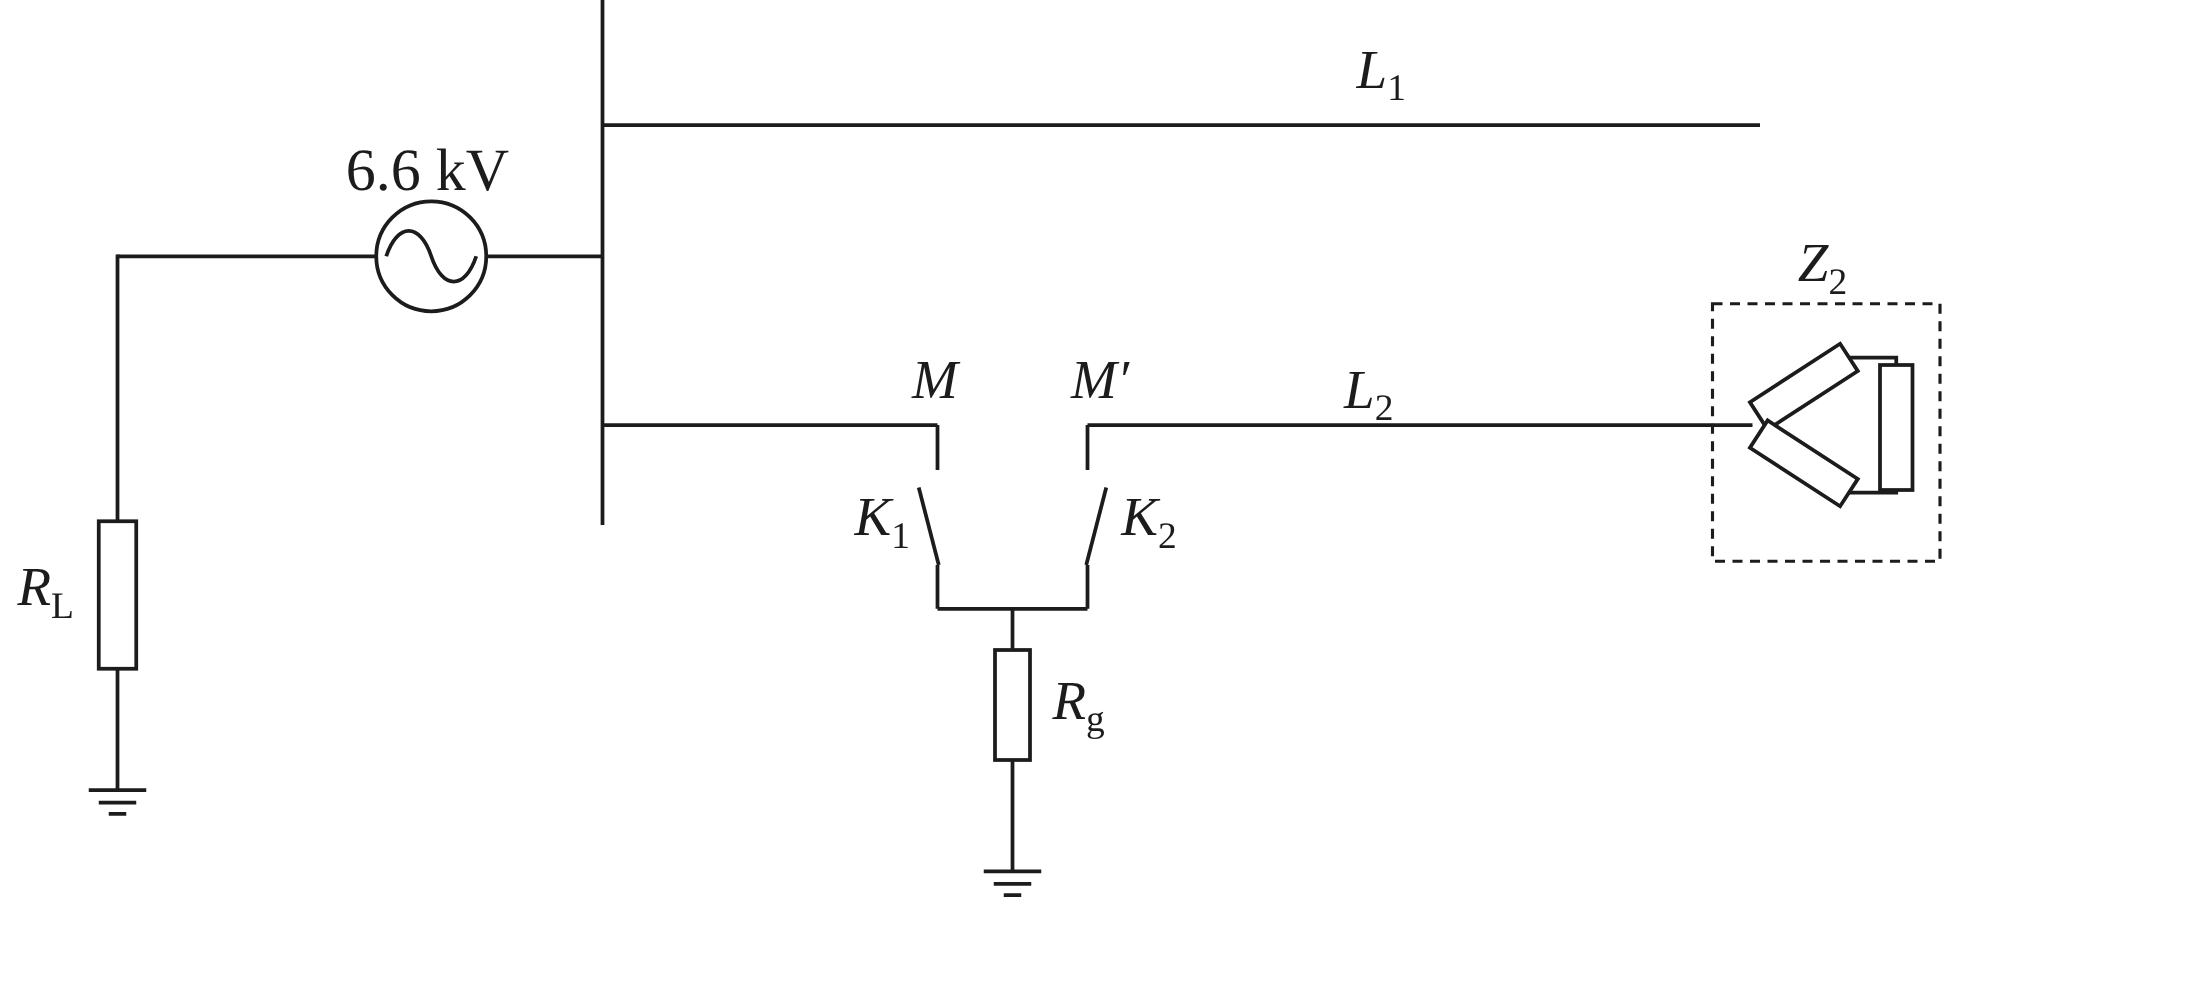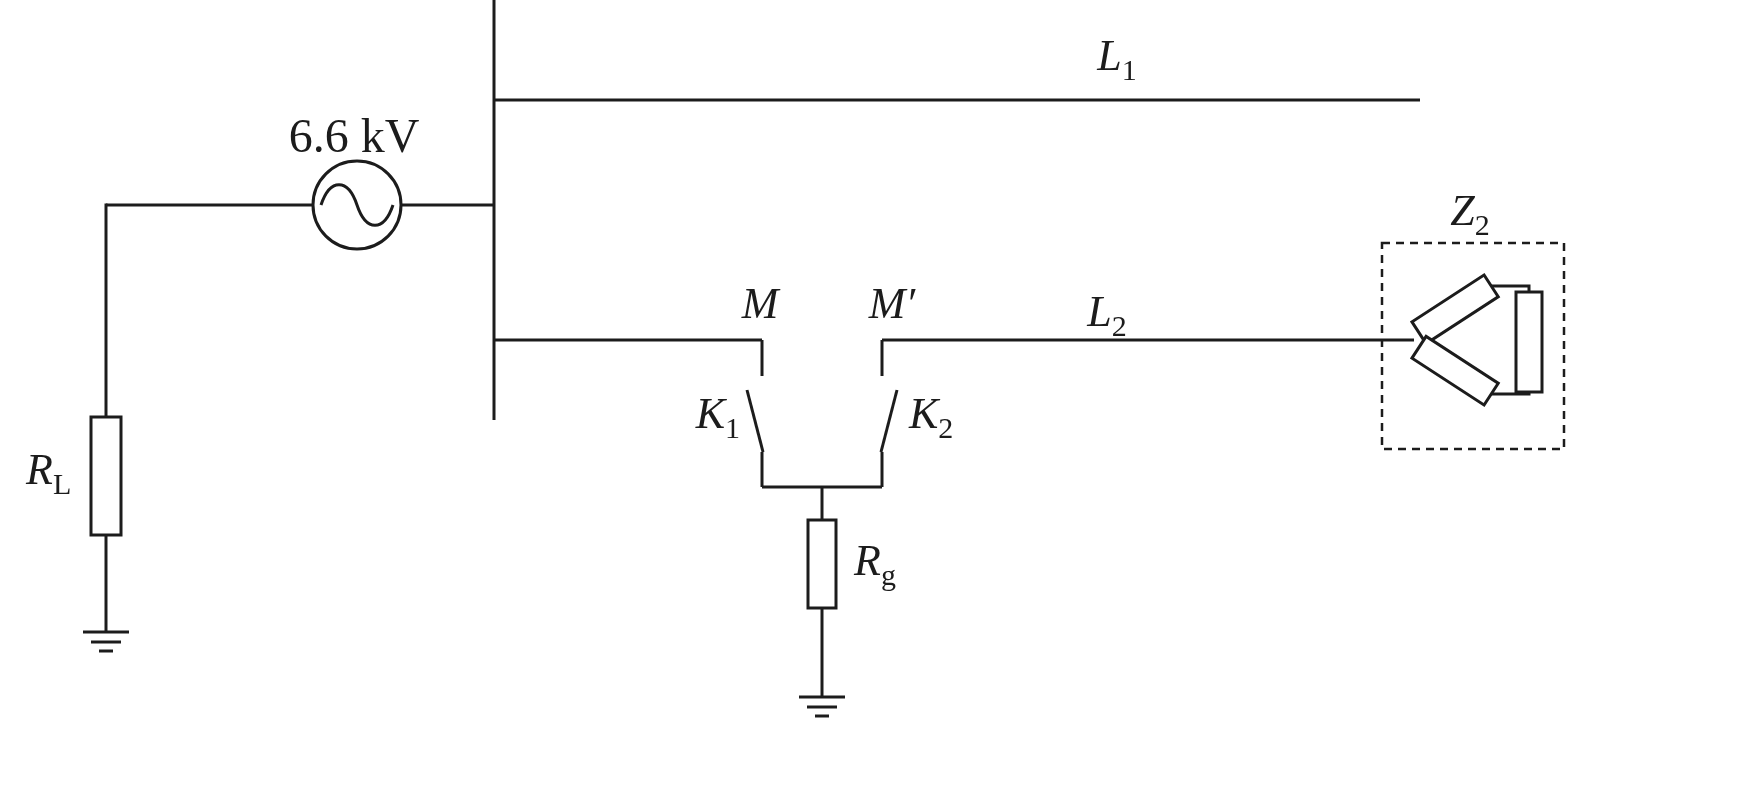--- a/index.html
+++ b/index.html
@@ -5,21 +5,20 @@
   html, body {
     margin: 0;
     padding: 0;
     background: #ffffff;
   }
   .stage {
     width: 1620px;
     height: 791px;
     position: relative;
     background: #ffffff;
-    padding-left: 12px;
   }
   svg { display: block; }
   .wire {
     stroke: #1c1c1c;
     stroke-width: 3;
     fill: none;
     stroke-linecap: butt;
   }
   .comp {
     stroke: #1c1c1c;

